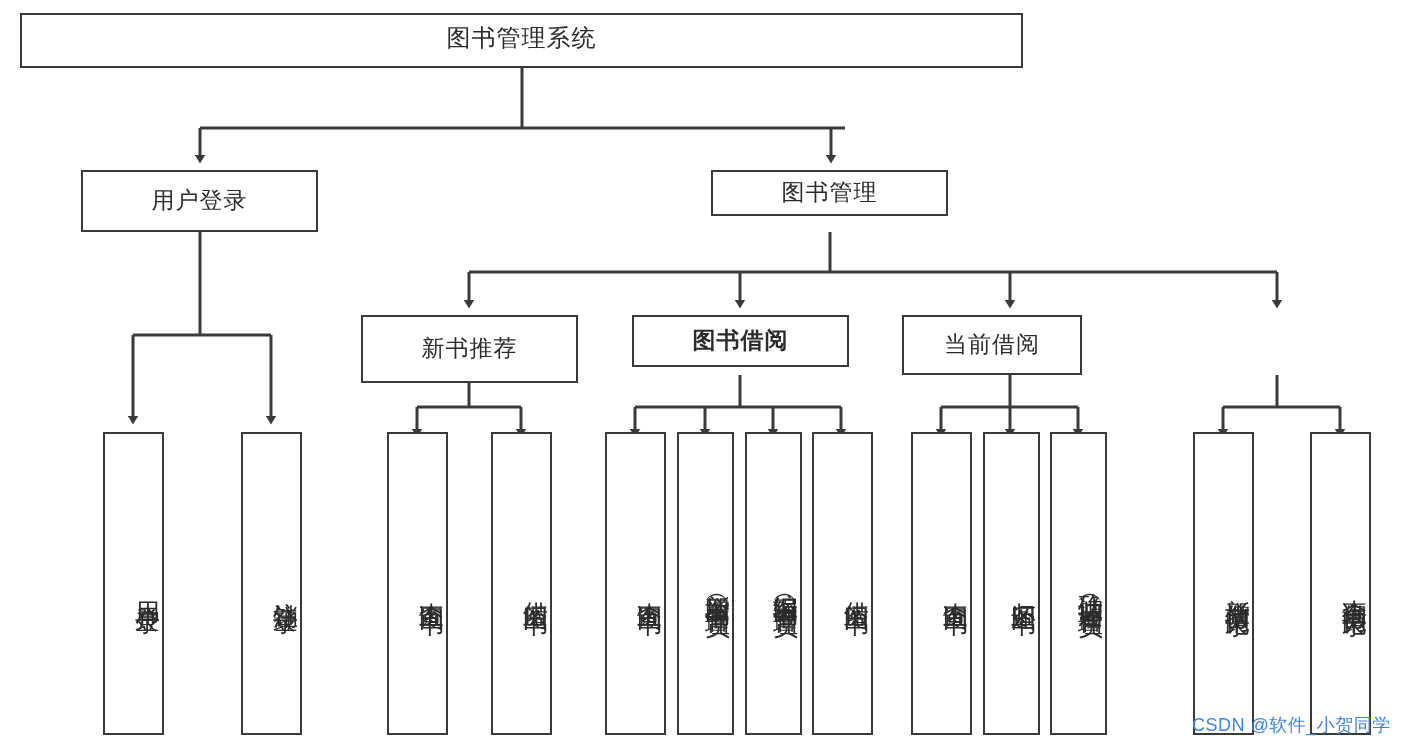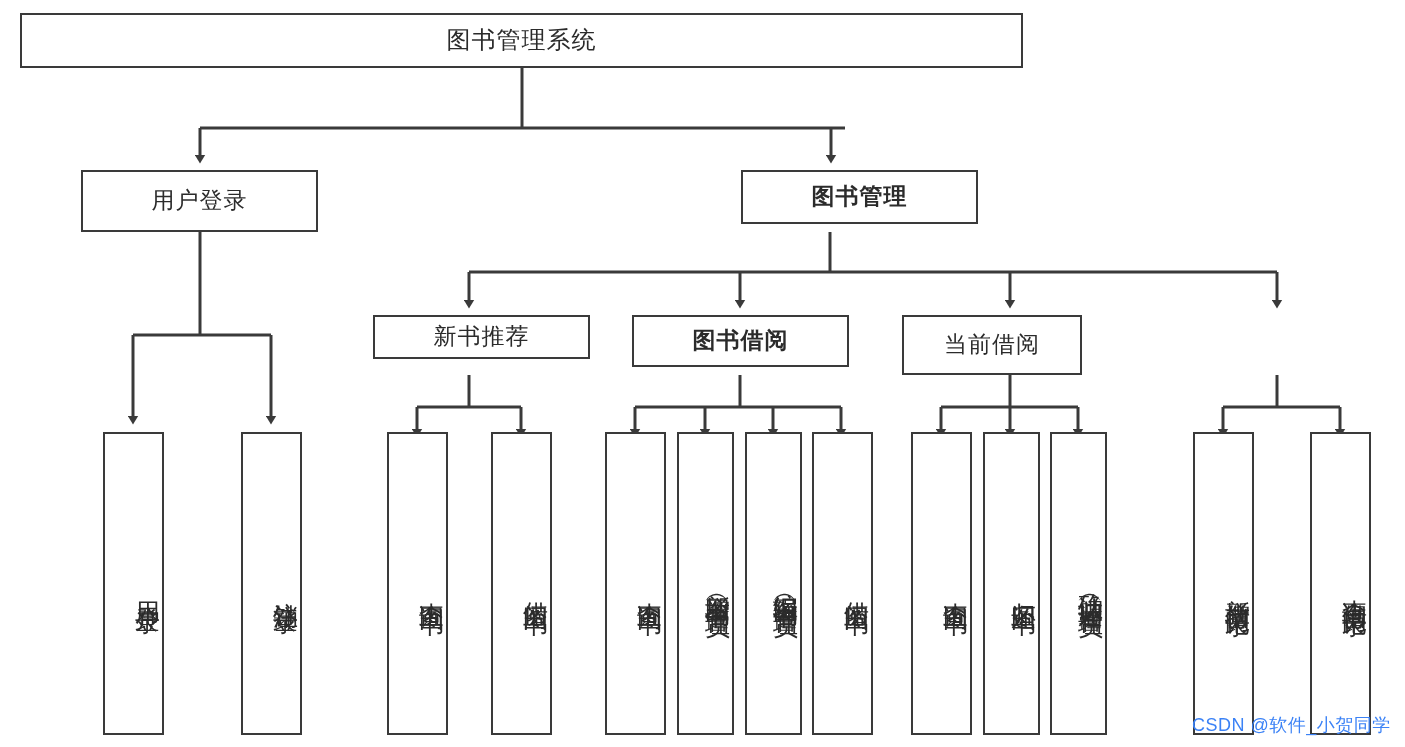--- a/index.html
+++ b/index.html
@@ -116,32 +116,32 @@
       <path d="M1010,407 L1010,430" marker-end="url(#arrow)"></path>
       <path d="M1078,407 L1078,430" marker-end="url(#arrow)"></path>
 
       <path d="M1277,375 L1277,407"></path>
       <path d="M1223,407 L1340,407"></path>
       <path d="M1223,407 L1223,430" marker-end="url(#arrow)"></path>
       <path d="M1340,407 L1340,430" marker-end="url(#arrow)"></path>
     </g>
   </svg>
 
-  <div class="node h root" style="left:20px; top:13px; width:1003px; height:55px;">
+  <div class="node h root" style="left:20px; top:13px; width:1003px; height:55px;font-family:Liberation Mono, monospace;">
     <span>图书管理系统</span>
   </div>
 
   <div class="node h" style="left:81px; top:170px; width:237px; height:62px;">
     <span>用户登录</span>
   </div>
-  <div class="node h" style="left:741px; top:170px; width:237px; height:54px;font-weight:bold;">
+  <div class="node h" style="left:711px; top:170px; width:237px; height:46px;">
     <span>图书管理</span>
   </div>
 
-  <div class="node h" style="left:361px; top:315px; width:217px; height:44px;margin-left:12px;">
+  <div class="node h" style="left:361px; top:315px; width:217px; height:68px;">
     <span>新书推荐</span>
   </div>
   <div class="node h" style="left:632px; top:315px; width:217px; height:52px;font-weight:bold;">
     <span>图书借阅</span>
   </div>
   <div class="node h" style="left:902px; top:315px; width:180px; height:60px;">
     <span>当前借阅</span>
   </div>
 
   <div class="node v" style="left:103px; top:432px; width:61px; height:303px;">

